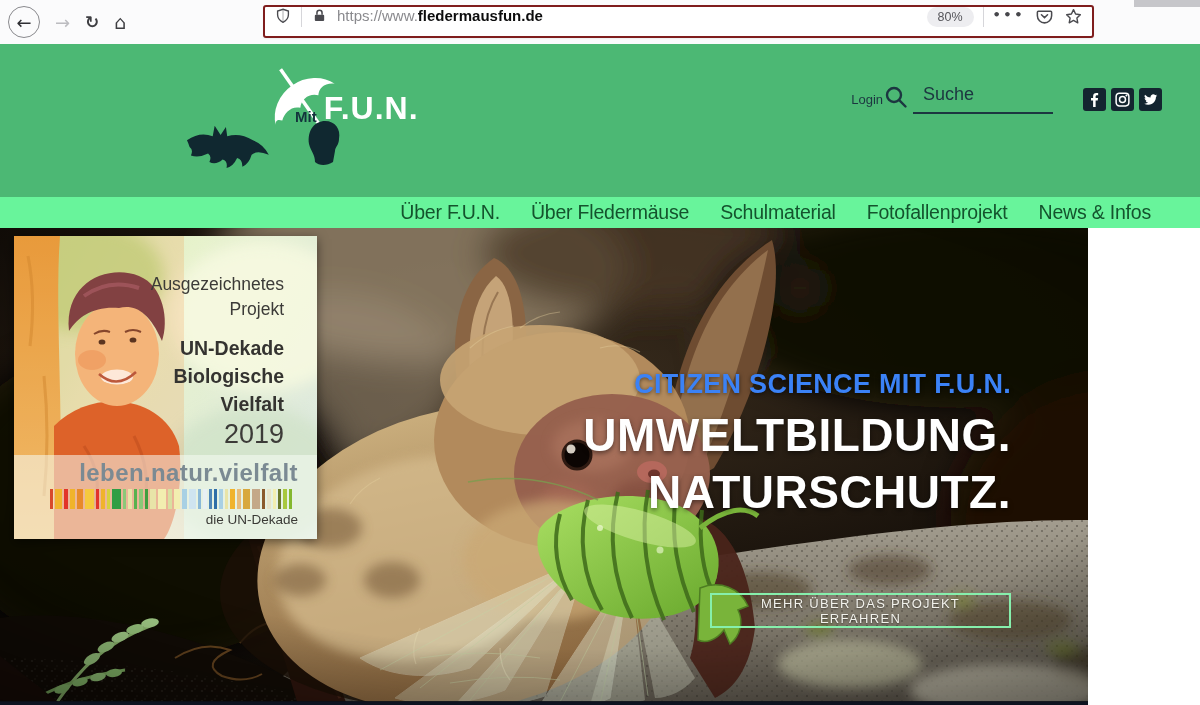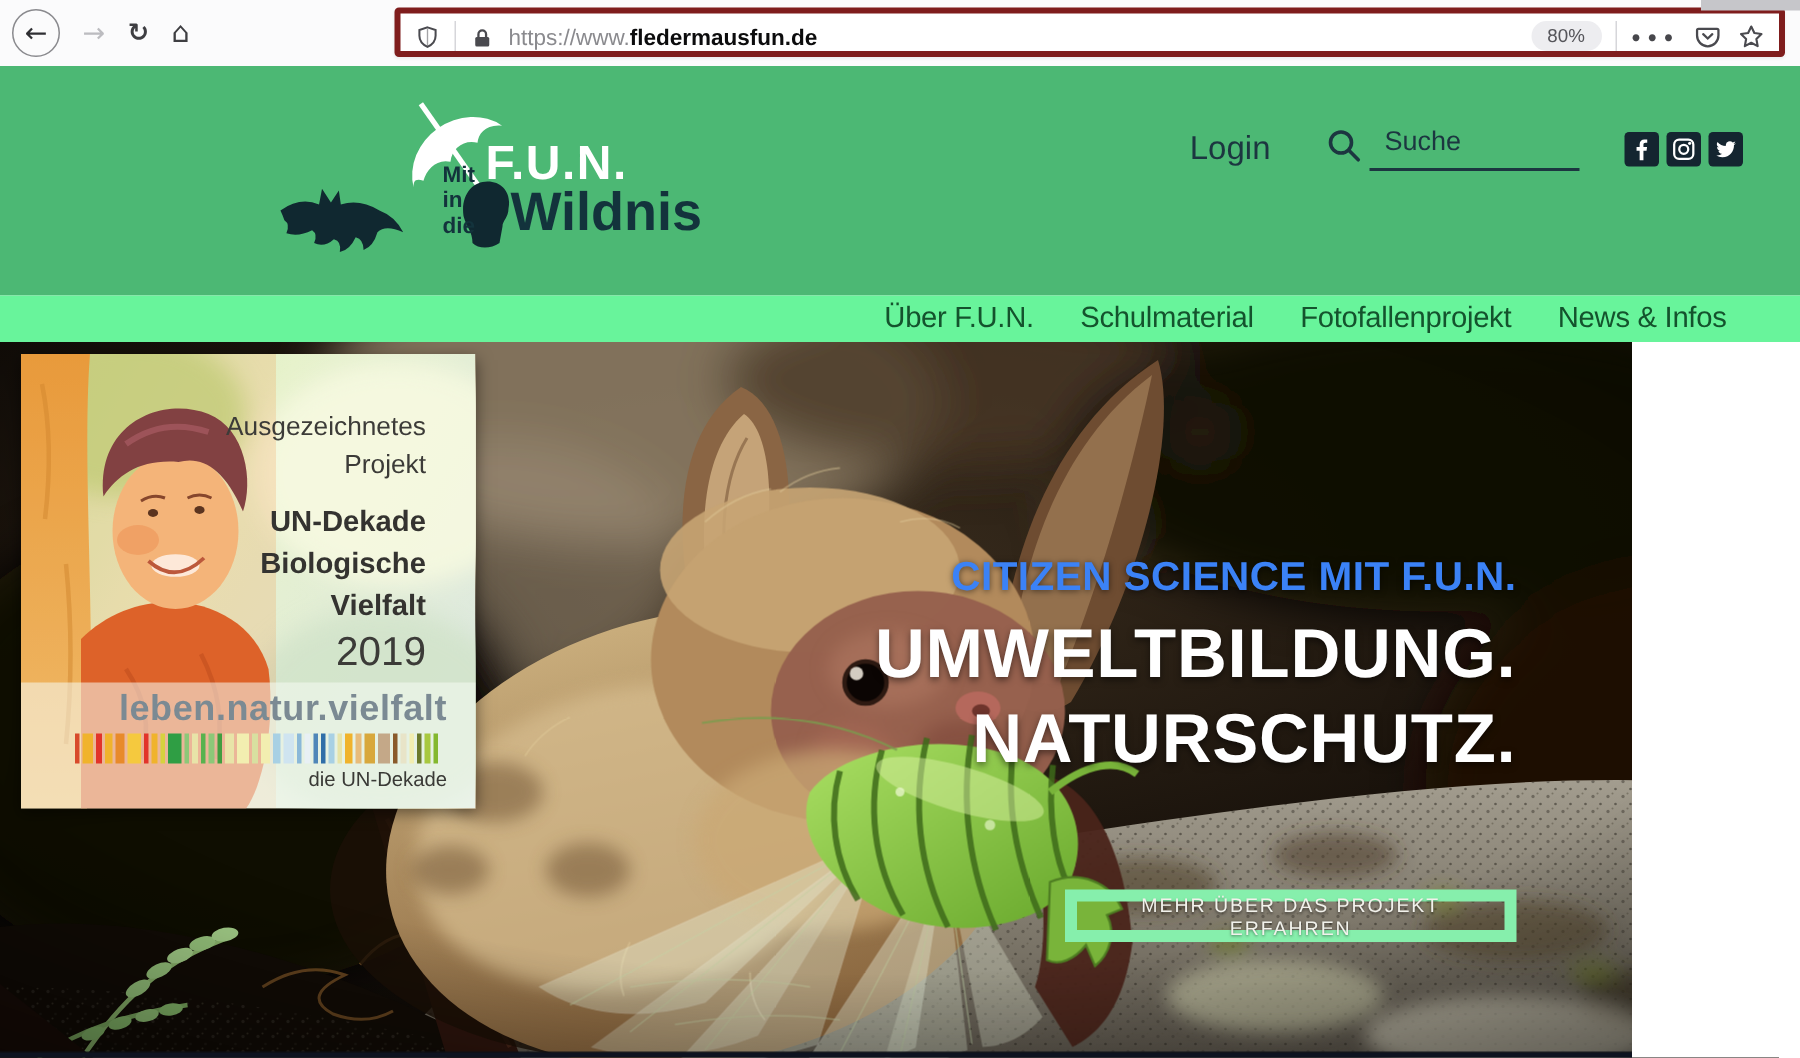--- a/index.html
+++ b/index.html
@@ -10,23 +10,23 @@
   .chrome{position:absolute;top:0;left:0;width:1200px;height:44px;background:#fbfbfc;
           border-bottom:1px solid #d7d7db}
   .navbtns{position:absolute;left:8px;top:0;height:44px;display:flex;align-items:center;gap:15px}
   .cbtn{display:flex;align-items:center;justify-content:center;cursor:default;
         font-family:"DejaVu Sans",sans-serif}
   .btn-back{width:30px;height:30px;border:1.5px solid #8a8a8e;border-radius:50%;
             color:#2f2f33;font-size:18px}
   .btn-fwd{color:#bcbcc0;font-size:18px}
   .btn-reload{color:#3e3e42;font-size:17px;font-weight:700}
   .btn-home{color:#3e3e42;font-size:19px}
-  .urlbar{position:absolute;left:263px;top:5px;width:927px;height:33px;background:#fff;
-          border:4px solid #7f1d1d;border-radius:3px;box-shadow:0 1px 2px rgba(0,0,0,.06);
-          display:flex;align-items:flex-end;padding:0 9px;box-sizing:border-box}
+  .urlbar{position:absolute;left:263px;top:5px;width:831px;height:33px;background:#fff;
+          border:2px solid #7f1d1d;border-radius:3px;box-shadow:0 1px 2px rgba(0,0,0,.06);
+          display:flex;align-items:flex-start;padding:0 9px;box-sizing:border-box}
   .bar-sep{width:1px;height:20px;background:#d6d6da;margin:0 9px;flex:0 0 auto}
   .url{flex:1;font-size:15px;white-space:nowrap;overflow:hidden;margin-left:9px}
   .scheme{color:#8a8a8e}
   .domain{color:#0c0c0d;font-weight:700}
   .zoom-pill{background:#ededf0;border-radius:11px;font-size:12.5px;color:#55555a;
              padding:3px 11px;flex:0 0 auto}
   .dots{color:#47474c;font-size:13px;letter-spacing:2.5px;font-weight:700;
         font-family:"DejaVu Sans",sans-serif}
   .baricon{flex:0 0 auto;display:flex;align-items:center;justify-content:center}
   .tab-remnant{position:absolute;right:0;top:0;width:66px;height:7px;background:#c6c6ca}
@@ -34,21 +34,21 @@
   
   .site-header{position:absolute;top:44px;left:0;width:1200px;height:153px;background:#4cb874}
   .logo{position:absolute;left:183px;top:12px;width:285px;height:132px;cursor:pointer}
   .logo-art{position:absolute;left:0;top:2px}
   .logo-rows{position:absolute;left:112px;top:36px}
   .lrow{display:flex;align-items:flex-end}
   .small-word{font-size:15px;font-weight:700;color:#13333c;margin-right:7px}
   .fun{font-size:32px;font-weight:700;color:#fff;letter-spacing:1px;line-height:1.02}
   .wildnis{font-size:36px;font-weight:700;color:#13333c;line-height:1;margin-top:-2px}
   .header-right{position:absolute;right:38px;top:0;height:110px;display:flex;align-items:center}
-  .login{font-size:22px;color:#1c3640;margin-right:36px;cursor:pointer}
+  .login{font-size:13px;color:#1c3640;cursor:pointer}
   .searchbox{display:flex;align-items:flex-end;margin-right:30px}
   .searchbox svg{margin:0 4px 4px 0}
   .searchbox input{width:130px;background:transparent;border:none;outline:none;
         border-bottom:2px solid #1c3640;font-size:18px;color:#1c3640;
         padding:0 0 7px 10px;font-family:"Liberation Sans",sans-serif}
   .searchbox input::placeholder{color:#1c3640;opacity:1}
   .socials{display:flex;gap:5px}
   .soc{width:23px;height:23px;background:#142530;border-radius:3px;display:flex;
        align-items:center;justify-content:center;cursor:pointer}
 
@@ -74,21 +74,21 @@
          font-weight:700;color:#7b8a93;letter-spacing:.4px}
   .barcode{position:absolute;top:253px;left:36px;right:19px;height:20px;display:flex;gap:2px}
   .barcode span{height:100%;flex:0 0 auto}
   .caption{position:absolute;top:276px;right:19px;font-size:13.5px;color:#3a3a36}
 
   .kicker{position:absolute;top:141px;right:77px;font-size:27px;font-weight:700;color:#3b82f6;
           letter-spacing:.3px;text-shadow:0 1px 4px rgba(0,0,0,.55);white-space:nowrap}
   .titles{position:absolute;top:179px;right:77px;text-align:right;font-size:46px;font-weight:700;
           color:#fff;line-height:57px;letter-spacing:.5px;text-shadow:0 2px 5px rgba(0,0,0,.5)}
   .vline{position:absolute;left:1157px;top:140px;width:4px;height:259px;background:#3ce46f}
-  .cta{position:absolute;top:365px;right:77px;width:301px;height:35px;border:8px solid #86efac;
+  .cta{position:absolute;top:365px;right:77px;width:301px;height:35px;border:2px solid #86efac;
        background:transparent;color:#f2f2ec;font-size:13px;letter-spacing:1.3px;cursor:pointer;
        display:flex;align-items:center;justify-content:center;box-sizing:border-box;
        font-family:"Liberation Sans",sans-serif;text-shadow:0 1px 2px rgba(0,0,0,.5)}
   .bottom-edge{position:absolute;left:0;bottom:0;width:1200px;height:3px;background:#0e1320}
 </style>
 </head>
 <body>
 
 <div class="chrome">
   <div class="navbtns">
@@ -144,24 +144,20 @@
 
       <g transform="translate(0,44) scale(0.66)">
         <path d="M6 58 Q26 44 45 52 L48 36 L57 50 L65 38 L67 52 Q86 46 106 58 Q122 64 130 80 Q112 72 104 80 Q100 94 90 98 Q90 87 82 85 Q76 98 66 100 Q68 89 60 87 Q50 96 40 91 Q44 82 38 78 Q24 85 12 81 Q16 72 10 68 Q8 62 6 58 Z" fill="#102830"></path>
       </g>
     </svg>
     <div class="logo-rows">
       <div class="lrow">
         <span class="small-word">Mit</span>
         <span class="fun">F.U.N.</span>
       </div>
-      <div class="lrow">
-        <span class="small-word">in die</span>
-        <span class="wildnis">Wildnis</span>
-      </div>
     </div>
   </div>
 
   <div class="header-right">
     <span class="login">Login</span>
     <div class="searchbox">
       <svg width="26" height="26" viewBox="0 0 26 26">
           <circle cx="11" cy="11" r="7" fill="none" stroke="#1c3640" stroke-width="2.4"></circle>
           <line x1="16.2" y1="16.2" x2="22.5" y2="22.5" stroke="#1c3640" stroke-width="2.4" stroke-linecap="round"></line>
         </svg>
@@ -184,20 +180,21 @@
         <svg width="15" height="15" viewBox="0 0 20 20">
             <path d="M19 4.6c-.7.3-1.4.5-2.1.6.8-.5 1.3-1.2 1.6-2-.7.4-1.5.7-2.3.9A3.6 3.6 0 0 0 10 6.4c0 .3 0 .6.1.8A10.2 10.2 0 0 1 2.7 3.5a3.6 3.6 0 0 0 1.1 4.8c-.6 0-1.1-.2-1.6-.4 0 1.7 1.2 3.2 2.9 3.5-.5.1-1 .2-1.6.1a3.6 3.6 0 0 0 3.4 2.5A7.2 7.2 0 0 1 1.6 15.5 10.1 10.1 0 0 0 7.1 17c6.6 0 10.2-5.5 10.2-10.2v-.5c.7-.5 1.3-1.1 1.7-1.7z" fill="#ffffff"></path>
           </svg>
       </span>
     </div>
   </div>
 </div>
 
 <div class="main-nav">
   <span class="nav-item">Über F.U.N.</span>
+  <span class="nav-item">Über Fledermäuse</span>
   <span class="nav-item">Schulmaterial</span>
   <span class="nav-item">Fotofallenprojekt</span>
   <span class="nav-item">News &amp; Infos</span>
 </div>
 
 <div class="hero">
 
   <svg class="scene" width="1200" height="477" viewBox="0 0 1200 477">
     <defs>
       <radialGradient id="bgG" cx="45%" cy="32%" r="80%">

